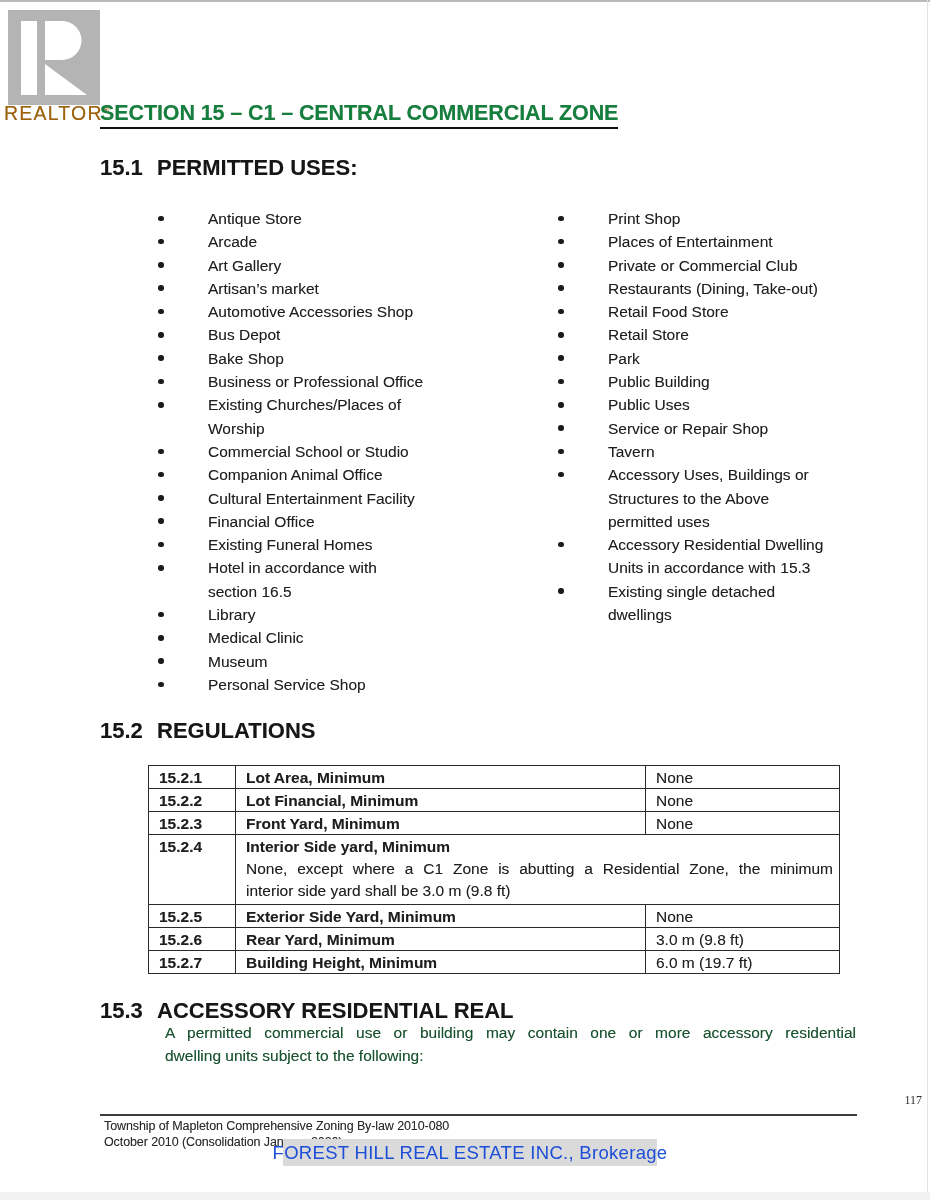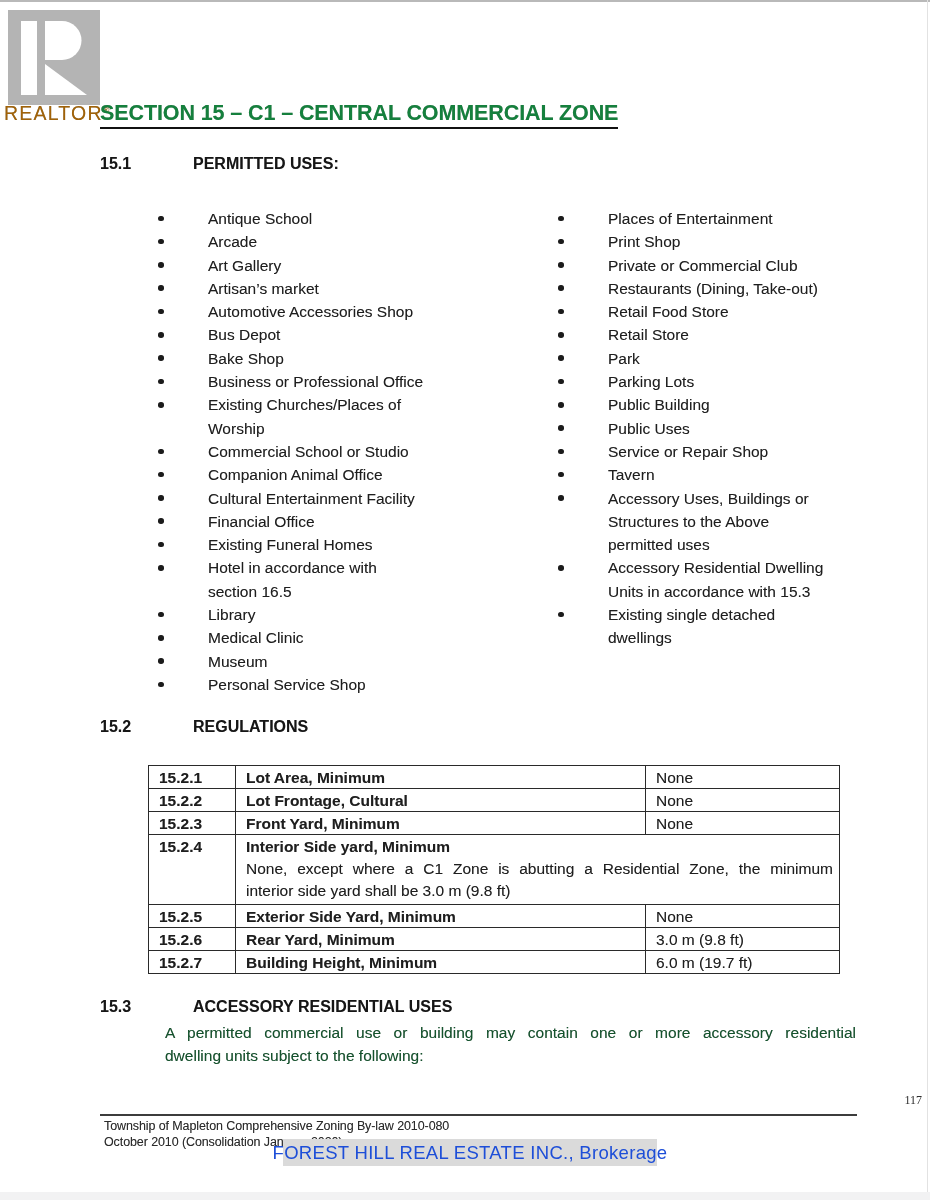--- a/index.html
+++ b/index.html
@@ -22,21 +22,21 @@
     font-size:19.5px; letter-spacing:1.2px; color:#a16207; white-space:nowrap;
   }
   .realtor-text sup { font-size:9px; letter-spacing:0; }
 
   
   .doc-title {
     position:absolute; left:100px; top:101px;
     font-size:21.5px; font-weight:bold; letter-spacing:-0.1px; color:#15803d;
     border-bottom:2.6px solid #111; padding-bottom:1px; white-space:nowrap;
   }
-  .sec-head { position:absolute; left:100px; display:flex; font-size:16px; font-weight:bold; color:#161616; white-space:nowrap;gap:36px; }
+  .sec-head { position:absolute; left:100px; display:flex; font-size:22px; font-weight:bold; color:#161616; white-space:nowrap; }
   .sec-head .num { width:57px; flex:0 0 57px; }
   .sh-151 { top:155px; }
   .sh-152 { top:718px; }
   .sh-153 { top:998px; }
 
   
   .col { position:absolute; top:207px; font-size:15.5px; line-height:23.3px; }
   .col-left  { left:156px; width:386px; }
   .col-right { left:556px; width:374px; }
   .li { position:relative; padding-left:52px; }
@@ -92,49 +92,48 @@
   </div>
 
   <div class="doc-title txt">SECTION 15 – C1 – CENTRAL COMMERCIAL ZONE</div>
 
   <div class="sec-head sh-151 txt">
     <span class="num">15.1</span>
     <span class="label">PERMITTED USES:</span>
   </div>
 
   <div class="col col-left txt">
-      <div class="li"><span class="dot"></span><span class="li-text">Antique School</span></div>
+      <div class="li"><span class="dot"></span><span class="li-text">Antique Store</span></div>
       <div class="li"><span class="dot"></span><span class="li-text">Arcade</span></div>
       <div class="li"><span class="dot"></span><span class="li-text">Art Gallery</span></div>
       <div class="li"><span class="dot"></span><span class="li-text">Artisan’s market</span></div>
       <div class="li"><span class="dot"></span><span class="li-text">Automotive Accessories Shop</span></div>
       <div class="li"><span class="dot"></span><span class="li-text">Bus Depot</span></div>
       <div class="li"><span class="dot"></span><span class="li-text">Bake Shop</span></div>
       <div class="li"><span class="dot"></span><span class="li-text">Business or Professional Office</span></div>
       <div class="li"><span class="dot"></span><span class="li-text">Existing Churches/Places of<br>Worship</span></div>
       <div class="li"><span class="dot"></span><span class="li-text">Commercial School or Studio</span></div>
       <div class="li"><span class="dot"></span><span class="li-text">Companion Animal Office</span></div>
       <div class="li"><span class="dot"></span><span class="li-text">Cultural Entertainment Facility</span></div>
       <div class="li"><span class="dot"></span><span class="li-text">Financial Office</span></div>
       <div class="li"><span class="dot"></span><span class="li-text">Existing Funeral Homes</span></div>
       <div class="li"><span class="dot"></span><span class="li-text">Hotel in accordance with<br>section 16.5</span></div>
       <div class="li"><span class="dot"></span><span class="li-text">Library</span></div>
       <div class="li"><span class="dot"></span><span class="li-text">Medical Clinic</span></div>
       <div class="li"><span class="dot"></span><span class="li-text">Museum</span></div>
       <div class="li"><span class="dot"></span><span class="li-text">Personal Service Shop</span></div>
     </div>
   <div class="col col-right txt">
+      <div class="li"><span class="dot"></span><span class="li-text">Print Shop</span></div>
       <div class="li"><span class="dot"></span><span class="li-text">Places of Entertainment</span></div>
-      <div class="li"><span class="dot"></span><span class="li-text">Print Shop</span></div>
       <div class="li"><span class="dot"></span><span class="li-text">Private or Commercial Club</span></div>
       <div class="li"><span class="dot"></span><span class="li-text">Restaurants (Dining, Take-out)</span></div>
       <div class="li"><span class="dot"></span><span class="li-text">Retail Food Store</span></div>
       <div class="li"><span class="dot"></span><span class="li-text">Retail Store</span></div>
       <div class="li"><span class="dot"></span><span class="li-text">Park</span></div>
-      <div class="li"><span class="dot"></span><span class="li-text">Parking Lots</span></div>
       <div class="li"><span class="dot"></span><span class="li-text">Public Building</span></div>
       <div class="li"><span class="dot"></span><span class="li-text">Public Uses</span></div>
       <div class="li"><span class="dot"></span><span class="li-text">Service or Repair Shop</span></div>
       <div class="li"><span class="dot"></span><span class="li-text">Tavern</span></div>
       <div class="li"><span class="dot"></span><span class="li-text">Accessory Uses, Buildings or<br>Structures to the Above<br>permitted uses</span></div>
       <div class="li"><span class="dot"></span><span class="li-text">Accessory Residential Dwelling<br>Units in accordance with 15.3</span></div>
       <div class="li"><span class="dot"></span><span class="li-text">Existing single detached<br>dwellings</span></div>
     </div>
 
   <div class="sec-head sh-152 txt">
@@ -143,21 +142,21 @@
   </div>
 
   <div class="reg-table txt">
       <div class="trow first">
         <div class="cell cell-ref">15.2.1</div>
         <div class="cell cell-label">Lot Area, Minimum</div>
         <div class="cell cell-value">None</div>
       </div>
       <div class="trow">
         <div class="cell cell-ref">15.2.2</div>
-        <div class="cell cell-label">Lot Frontage, Cultural</div>
+        <div class="cell cell-label">Lot Financial, Minimum</div>
         <div class="cell cell-value">None</div>
       </div>
       <div class="trow">
         <div class="cell cell-ref">15.2.3</div>
         <div class="cell cell-label">Front Yard, Minimum</div>
         <div class="cell cell-value">None</div>
       </div>
       <div class="trow">
         <div class="cell cell-ref">15.2.4</div>
         <div class="cell cell-wide">
@@ -178,21 +177,21 @@
       </div>
       <div class="trow">
         <div class="cell cell-ref">15.2.7</div>
         <div class="cell cell-label">Building Height, Minimum</div>
         <div class="cell cell-value">6.0 m (19.7 ft)</div>
       </div>
     </div>
 
   <div class="sec-head sh-153 txt">
     <span class="num">15.3</span>
-    <span class="label">ACCESSORY RESIDENTIAL USES</span>
+    <span class="label">ACCESSORY RESIDENTIAL REAL</span>
   </div>
 
   <div class="para txt">
     <div class="l1">A permitted commercial use or building may contain one or more accessory residential</div>
     <div class="l2">dwelling units subject to the following:</div>
   </div>
 
   <div class="page-number">117</div>
   <div class="footer-rule"></div>
   <div class="footer-text ft1 txt">Township of Mapleton Comprehensive Zoning By-law 2010-080</div>

